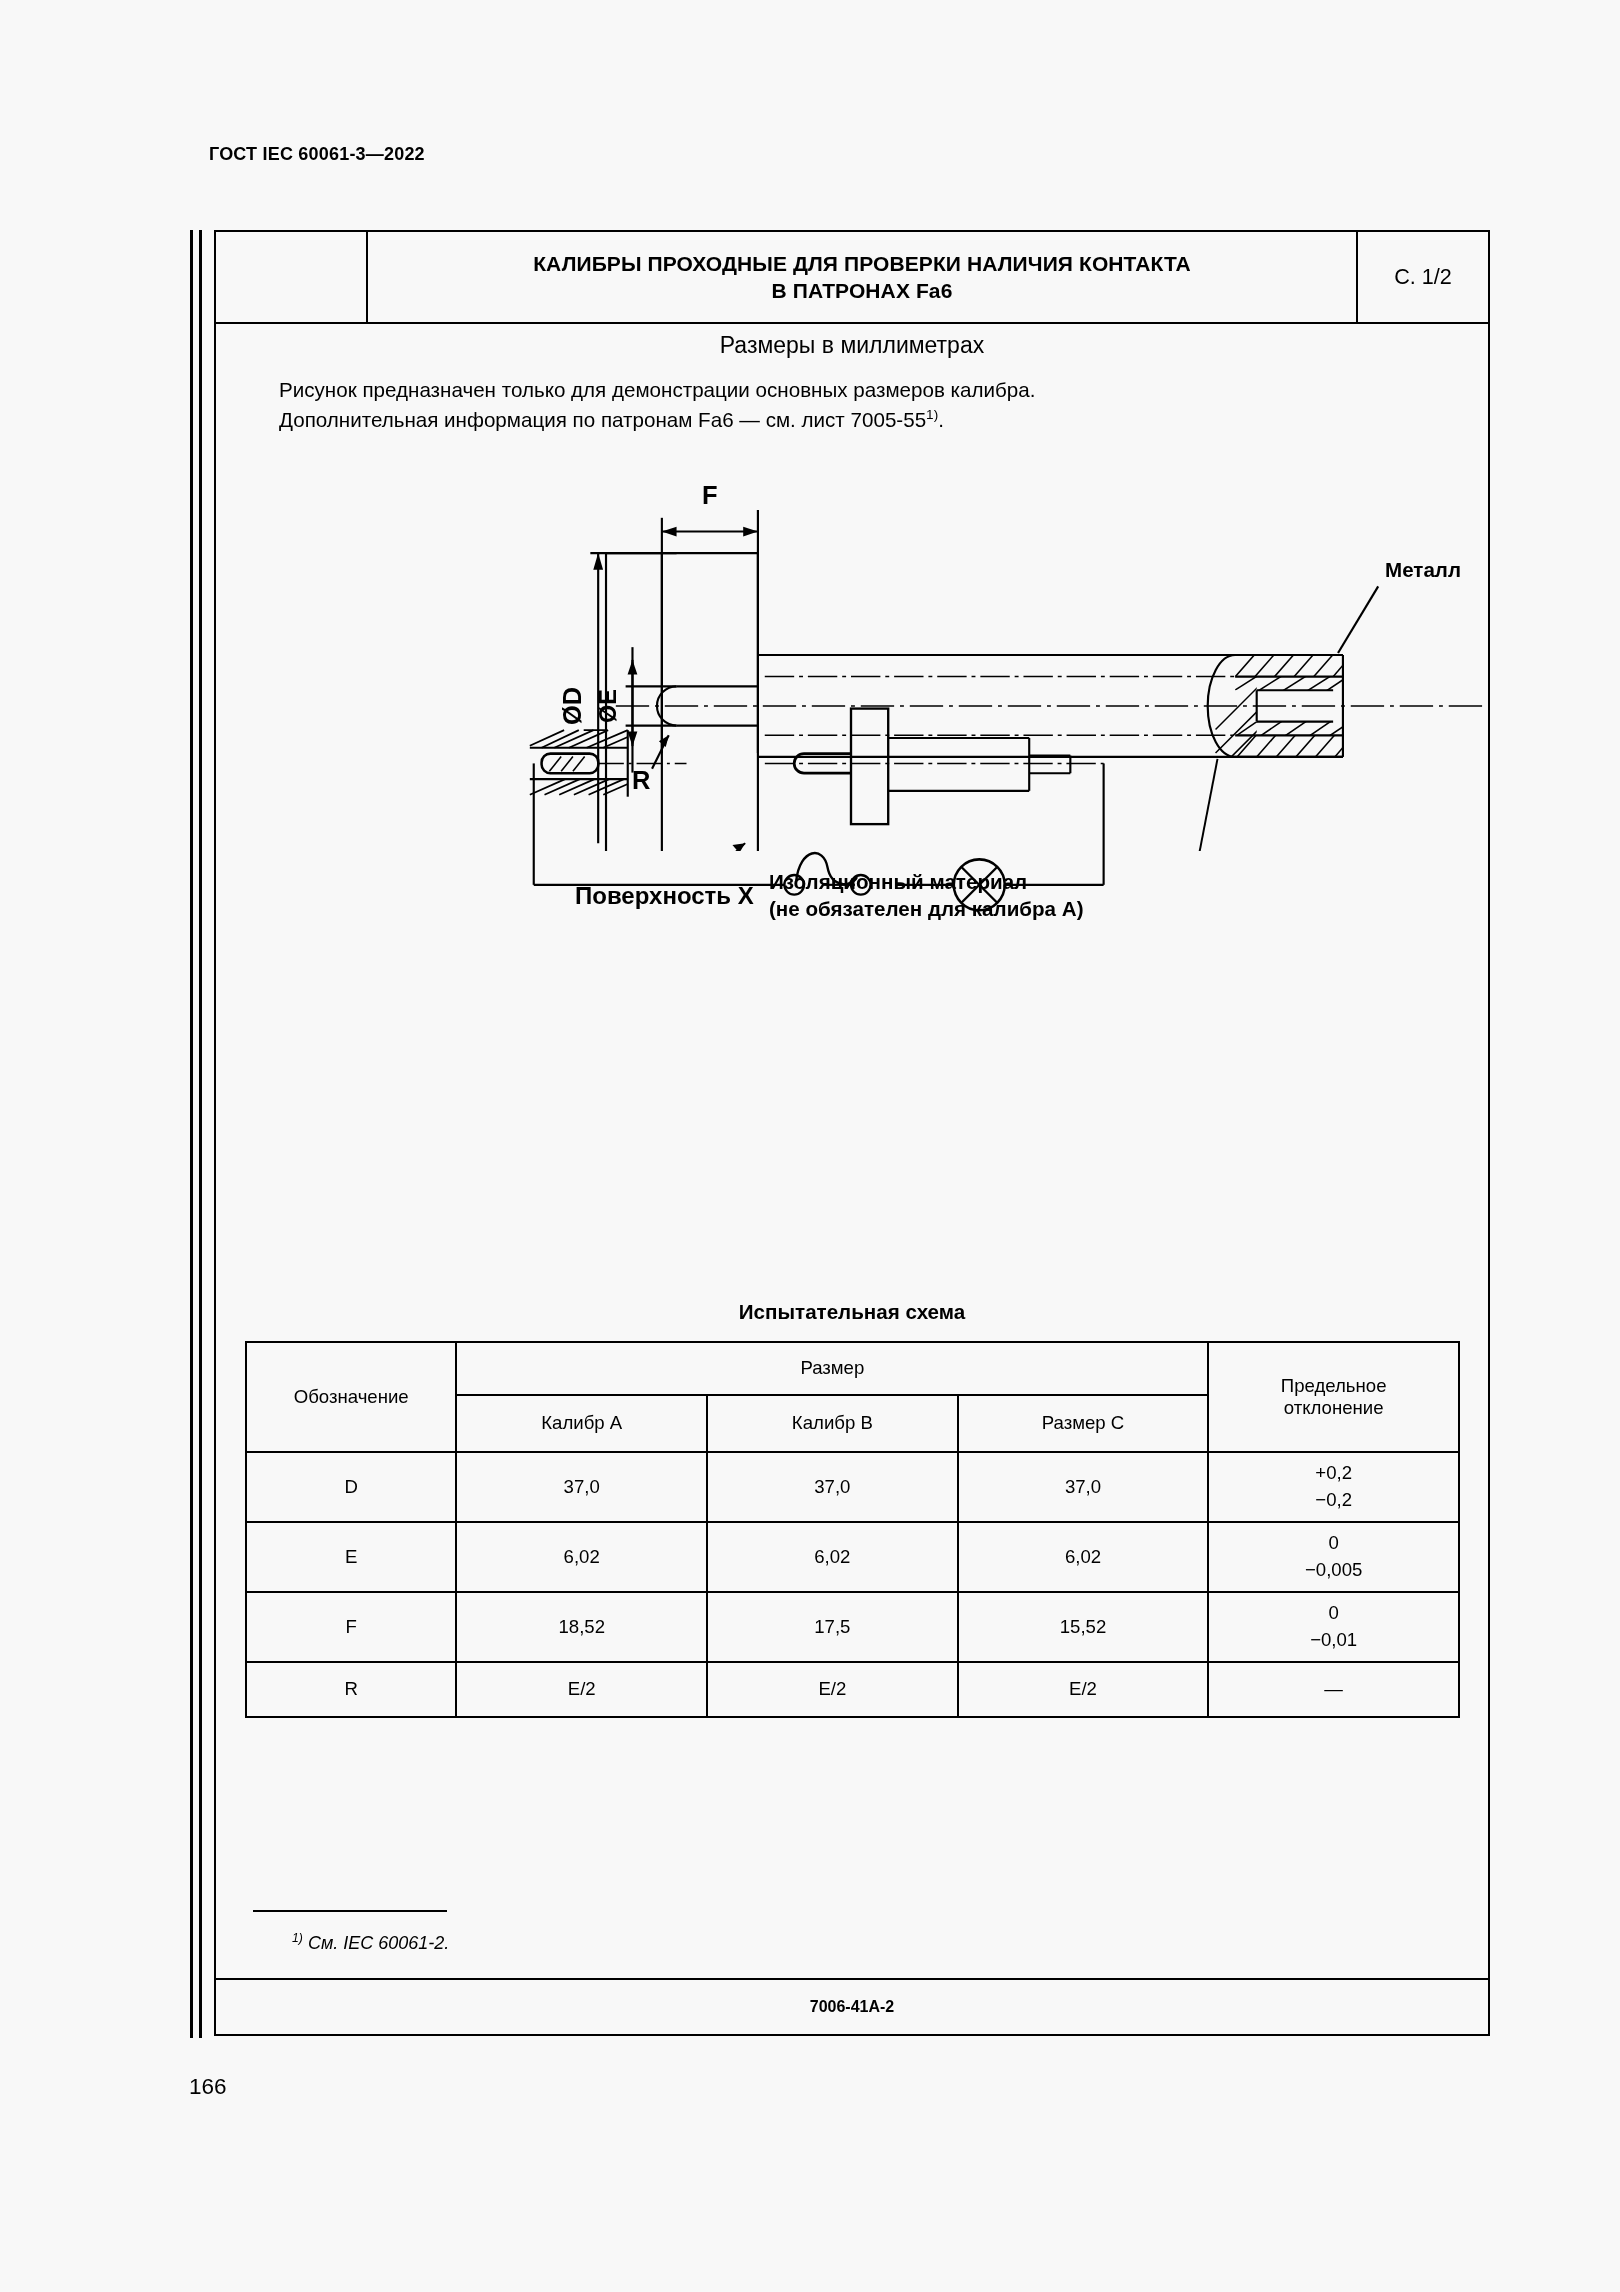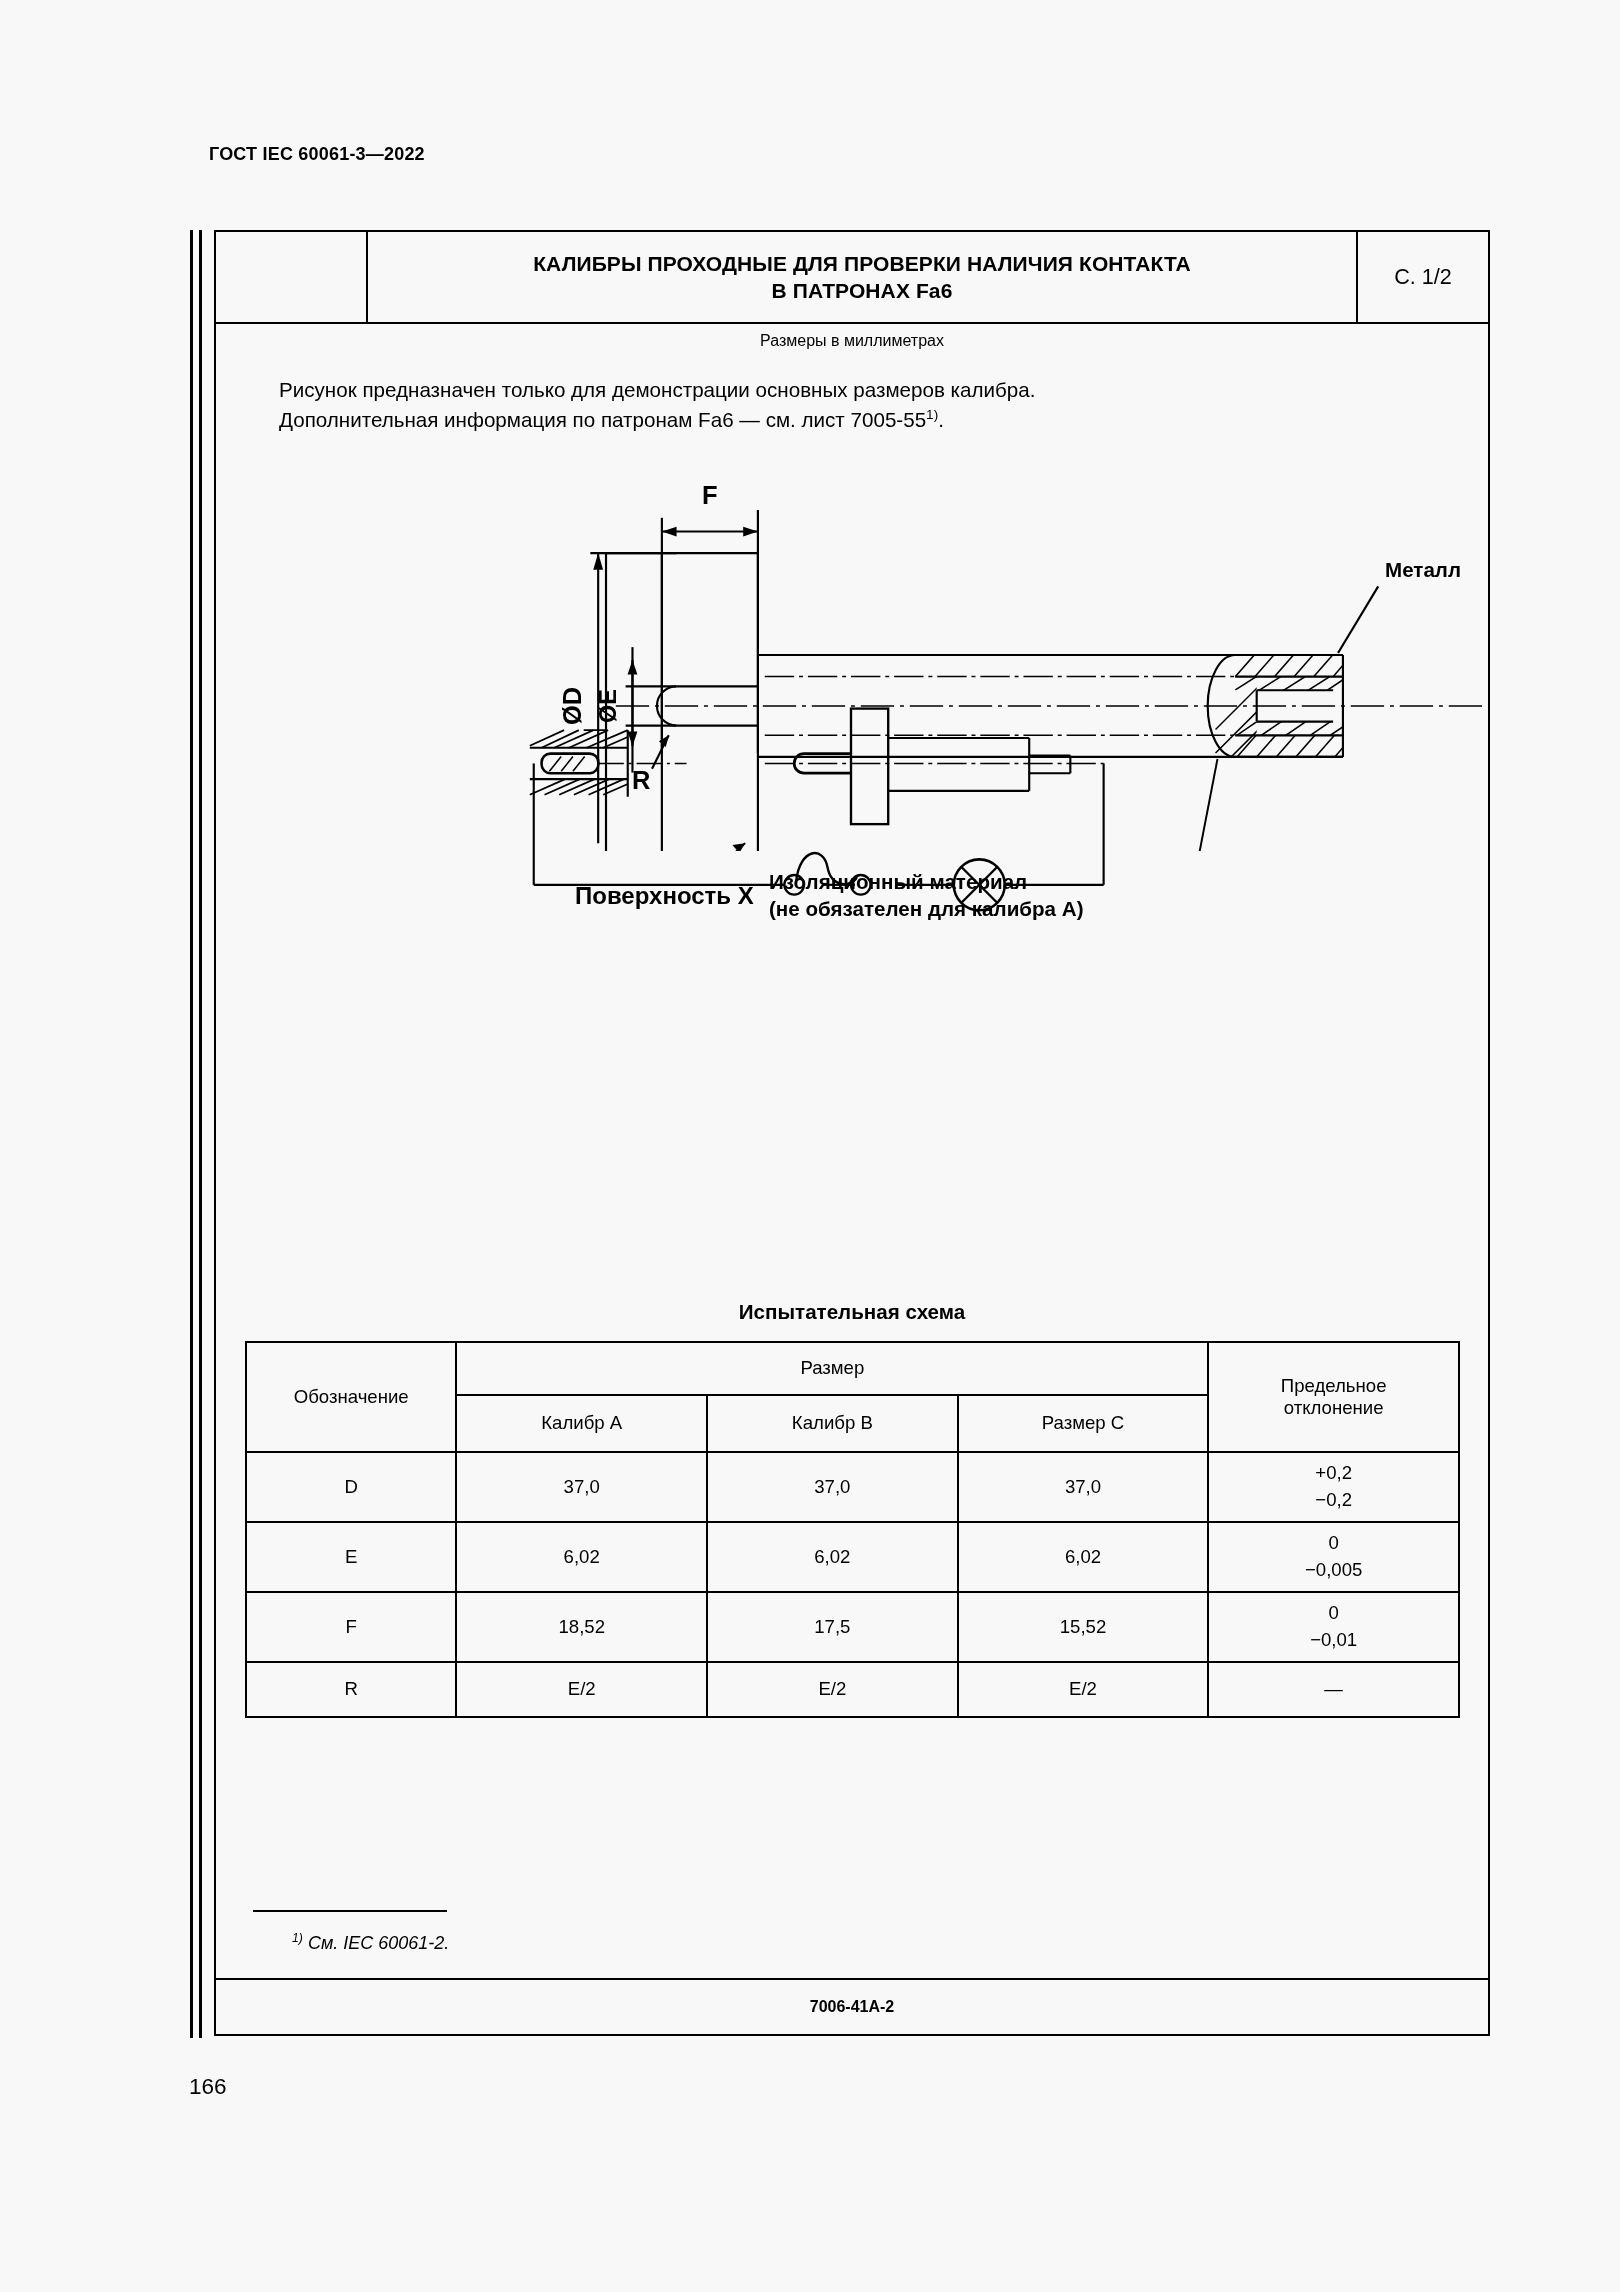--- a/index.html
+++ b/index.html
@@ -103,21 +103,21 @@
     top: 75px;
     bottom: 51px;
   }
 
   .units-line {
     position: absolute;
     top: 24.5px;
     left: 0;
     right: 0;
     text-align: center;
-    font-size: 16px;
+    font-size: 23px;
   }
   .intro {
     position: absolute;
     top: 68px;
     left: 63px;
     right: 39px;
     font-size: 20.6px;
     line-height: 1.46;
   }
   .intro sup { font-size: 0.66em; vertical-align: super; }

